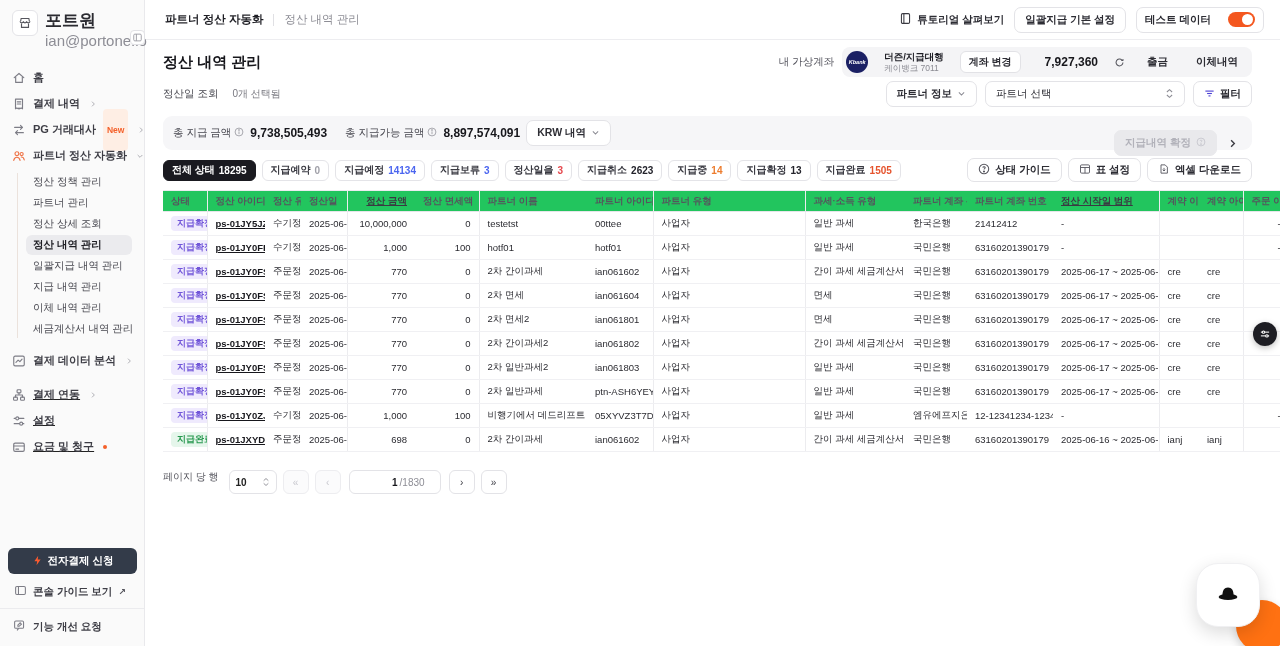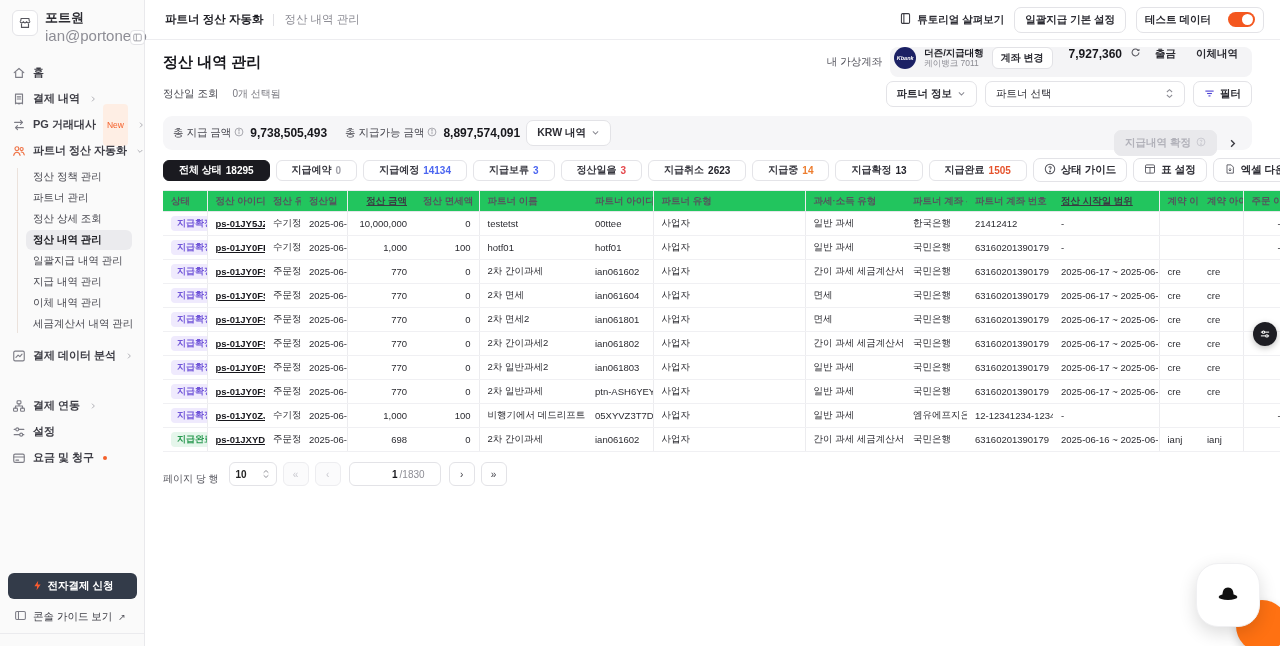--- a/index.html
+++ b/index.html
@@ -4,36 +4,36 @@
 <style>
   * { margin:0; padding:0; box-sizing:border-box; }
   html,body { width:1280px; height:646px; overflow:hidden; }
   body { font-family:"Liberation Sans","DejaVu Sans",sans-serif; background:#fff; color:#222; font-size:11px; }
   .app { display:flex; width:1280px; height:646px; }
 
   
   .sidebar { position:relative; width:145px; min-width:145px; height:646px; background:#fafafa; border-right:1px solid #e9e9ec; display:flex; flex-direction:column; }
   .side-head { display:flex; gap:7px; padding:10px 10px 8px 12px; align-items:flex-start; }
   .brand-logo { width:26px; height:26px; border:1px solid #e4e4e8; background:#fff; border-radius:6px; display:flex; align-items:center; justify-content:center; flex:none; }
-  .brand-name { font-size:13px; font-weight:700; color:#2b2b31; line-height:1.25; }
+  .brand-name { font-size:17px; font-weight:700; color:#2b2b31; line-height:1.25; }
   .brand-email { font-size:15px; color:#8d8d95; line-height:1.3; }
   .collapse-btn { position:absolute; top:30px; right:-1px; width:15px; height:15px; background:#fff; border:1px solid #e2e2e6; border-radius:4px; display:flex; align-items:center; justify-content:center; }
   .menu { list-style:none; margin-top:6px; }
   .menu-item { display:flex; align-items:center; gap:7px; height:26px; padding:0 10px 0 12px; font-size:11px; font-weight:600; color:#3e3e46; cursor:pointer; white-space:nowrap; }
   .menu-item .mi-icon { flex:none; display:flex; }
   .mi-arrow { display:flex; margin-left:2px; }
-  .new-badge { background:#feeee4; color:#f4602a; font-size:8.5px; font-weight:400; padding:16px 4px; border-radius:4px; }
+  .new-badge { background:#feeee4; color:#f4602a; font-size:8.5px; font-weight:700; padding:16px 4px; border-radius:4px; }
   .orange-dot { width:4px; height:4px; border-radius:50%; background:#f4602a; margin-left:2px; }
   .submenu { list-style:none; margin:2px 0 6px 0; position:relative; }
   .submenu:before { content:""; position:absolute; left:17px; top:2px; bottom:2px; width:1px; background:#ebe2dc; }
   .submenu-item { margin:1px 12px 1px 26px; padding:3px 7px; font-size:10.5px; font-weight:500; color:#47474f; border-radius:6px; white-space:nowrap; cursor:pointer; }
   .submenu-item.active { background:#ebebee; color:#1c1c22; font-weight:700; }
   .side-footer { margin-top:auto; padding:0 0 12px 0; }
   .apply-btn { display:flex; align-items:center; justify-content:center; gap:5px; margin:0 8px; height:26px; background:#333b49; color:#fff; font-size:10.5px; font-weight:700; border:none; border-radius:6px; width:129px; cursor:pointer; }
-  .console-guide { display:flex; align-items:center; gap:6px; padding:10px 12px 9px 14px; font-size:10.5px; font-weight:400; color:#3e3e46; cursor:pointer; }
+  .console-guide { display:flex; align-items:center; gap:6px; padding:10px 12px 9px 14px; font-size:10.5px; font-weight:700; color:#3e3e46; cursor:pointer; }
   .side-divider { height:1px; background:#ebebee; margin:0; }
   .feature-req { display:flex; align-items:center; gap:7px; padding:10px 12px 0 13px; font-size:10.5px; font-weight:600; color:#3e3e46; cursor:pointer; }
 
   
   .main { flex:1; display:flex; flex-direction:column; min-width:0; }
   .topbar { height:40px; border-bottom:1px solid #ededf0; display:flex; align-items:center; padding:0 16px 0 20px; background:#fff; }
   .crumb-section { font-size:11.5px; font-weight:700; color:#1e1e24; }
   .crumb-sep { width:1px; height:12px; background:#e0e0e4; margin:0 10px; }
   .crumb-page { font-size:11.5px; color:#8d8d95; }
   .topbar-right { margin-left:auto; display:flex; align-items:center; gap:10px; }
@@ -41,21 +41,21 @@
   .btn { display:inline-flex; align-items:center; gap:5px; background:#fff; border:1px solid #e3e3e7; border-radius:7px; font-size:10.5px; font-weight:600; color:#2d2d34; padding:0 10px; height:26px; cursor:pointer; white-space:nowrap; }
   .testdata-pill { display:flex; align-items:center; gap:17px; border:1px solid #e3e3e7; border-radius:7px; height:26px; padding:0 8px; font-size:10.5px; font-weight:700; color:#2d2d34; cursor:pointer; }
   .toggle { width:27px; height:15px; border-radius:8px; background:#f4571f; position:relative; flex:none; }
   .toggle .knob { position:absolute; top:2px; right:2px; width:11px; height:11px; border-radius:50%; background:#fff; }
 
   .content { flex:1; padding:0 28px 0 18px; min-width:0; }
   .title-row { margin-top:6px; height:32px; display:flex; align-items:center; }
   .page-title { font-size:15px; font-weight:700; color:#17171c; }
   .va-wrap { margin-left:auto; display:flex; align-items:center; gap:8px; }
   .va-label { font-size:10.5px; color:#55555e; }
-  .va-pill { display:flex; gap:8px; background:#f4f4f6; border-radius:8px; height:30px; padding:0 8px 0 4px; }
+  .va-pill { display:flex; align-items:center; gap:16px; background:#f4f4f6; border-radius:8px; height:30px; padding:0 8px 0 4px; }
   .kbank-circle { width:22px; height:22px; border-radius:50%; background:#1b2064; color:#fff; font-size:5.5px; font-weight:700; font-style:italic; display:flex; align-items:center; justify-content:center; }
   .va-provider { font-size:9.5px; font-weight:700; color:#1f1f26; line-height:1.2; }
   .va-account { font-size:8.5px; color:#8b8b93; line-height:1.2; }
   .btn-sm { background:#fff; border:1px solid #e2e2e6; border-radius:6px; font-size:10px; font-weight:700; color:#2d2d34; padding:0 8px; height:22px; display:inline-flex; align-items:center; gap:4px; cursor:pointer; }
   .va-balance { font-size:12px; font-weight:700; color:#17171c; margin-left:8px; }
   .va-text-btn { font-size:10.5px; font-weight:700; color:#2d2d34; padding:0 6px; cursor:pointer; }
 
   .filter-row { margin-top:2px; height:28px; display:flex; align-items:center; gap:8px; }
   .fr-label { font-size:10.5px; color:#46464e; margin-right:2px; }
   .date-btn { width:190px; justify-content:flex-start; font-weight:700; }
@@ -65,21 +65,21 @@
 
   .summary-bar { margin-top:8px; height:34px; background:#f6f6f8; border-radius:9px; display:flex; align-items:center; padding:0 10px; }
   .sum-label { font-size:10.5px; color:#46464e; display:flex; align-items:center; gap:3px; }
   .sum-value { font-size:12px; font-weight:700; color:#17171c; margin:0 18px 0 6px; }
   .krw-btn { background:#fff; }
   .summary-right { margin-left:auto; display:flex; align-items:center; gap:6px;margin-top:20px; }
   .btn-disabled { background:#e9e9ec; border:1px solid #e9e9ec; color:#b2b2ba; cursor:default; }
   .chev-btn { background:transparent; border:none; padding:0 4px; display:flex; cursor:pointer; }
 
   .tabs-row { margin-top:8px; display:flex; align-items:center; gap:6px; }
-  .tab-pill { display:inline-flex; align-items:center; gap:4px; height:21px; padding:0 15px; border:1px solid #e4e4e8; border-radius:6px; background:#fff; font-size:10px; font-weight:600; color:#3a3a42; cursor:pointer; white-space:nowrap; }
+  .tab-pill { display:inline-flex; align-items:center; gap:4px; height:21px; padding:0 8px; border:1px solid #e4e4e8; border-radius:6px; background:#fff; font-size:10px; font-weight:600; color:#3a3a42; cursor:pointer; white-space:nowrap; }
   .tab-pill .cnt { font-weight:700; }
   .tab-pill.active { background:#1a1a20; border-color:#1a1a20; color:#fff; }
   .tab-pill.active .cnt { color:#fff; }
   .cnt.tone-gray { color:#a0a0a8; } .cnt.tone-blue { color:#4c66f0; } .cnt.tone-red { color:#e5484d; }
   .cnt.tone-dark { color:#23232b; } .cnt.tone-orange { color:#ed7d2f; } .cnt.tone-orangered { color:#e5532d; }
   .tabs-actions { margin-left:auto; display:flex; gap:6px; }
   .tabs-actions .btn { height:24px; }
 
   .table-clip { margin-top:8px; margin-right:-28px; overflow:hidden; }
   table { border-collapse:collapse; table-layout:fixed; width:1160px; }
@@ -87,21 +87,21 @@
   td { height:24px; border-bottom:1px solid #f0f0f3; font-size:9.5px; color:#2b2b31; padding:0 8px; white-space:nowrap; overflow:hidden; }
   th.sep, td.sep { border-right:1px solid #ececef; }
   th.num, td.num { text-align:right; }
   th.u { text-decoration:underline; color:#3a3a42; font-weight:700; }
   td.idcell { font-weight:700; color:#17171c; text-decoration:underline; cursor:pointer; }
   td.lastcell { padding-left:34px; }
   .badge { display:inline-block; font-size:9px; font-weight:700; padding:2px 6px; border-radius:4px; line-height:1.2; }
   .badge.purple { background:#efeafd; color:#7156d9; }
   .badge.green { background:#e5f6eb; color:#27984f; }
 
-  .pagination { margin-top:10px; display:flex; align-items:flex-end; gap:6px; }
+  .pagination { margin-top:18px; display:flex; align-items:flex-start; gap:6px; }
   .pg-label { font-size:10px; color:#55555d; margin-right:4px; }
   .pg-size { display:inline-flex; align-items:center; justify-content:space-between; width:48px; height:24px; border:1px solid #e3e3e7; border-radius:6px; background:#fff; padding:0 6px; font-size:10px; font-weight:700; cursor:pointer; }
   .pg-btn { width:26px; height:24px; border:1px solid #e3e3e7; border-radius:6px; background:#fff; display:inline-flex; align-items:center; justify-content:center; font-size:10px; color:#3a3a42; cursor:pointer; }
   .pg-btn.disabled { color:#c8c8cf; border-color:#ededf0; background:#fbfbfc; cursor:default; }
   .pg-jump { display:inline-flex; align-items:center; width:92px; height:24px; border:1px solid #e3e3e7; border-radius:6px; background:#fff; padding:0 8px; margin:0 2px; }
   .pg-jump input { width:40px; border:none; outline:none; text-align:right; font-size:10px; font-weight:700; color:#17171c; font-family:inherit; }
   .pg-total { font-size:10px; color:#8d8d95; margin-left:2px; }
 
   
   .fab-settings { position:absolute; right:3px; top:322px; width:24px; height:24px; border-radius:50%; background:#1d1d23; display:flex; align-items:center; justify-content:center; box-shadow:0 2px 6px rgba(0,0,0,.25); cursor:pointer; z-index:20; }
@@ -210,21 +210,21 @@
             </svg>
           </span>
           <span>결제 데이터 분석</span>
           <span class="mi-arrow">
             <svg width="8" height="8" viewBox="0 0 12 12" fill="none" stroke="#b0b0b6" stroke-width="1.5">
               <path d="M4.5 2.5 8 6l-3.5 3.5"></path>
             </svg>
           </span>
         </li>
       </ul>
-    <ul class="menu" id="menu-bottom" style="margin-top:24px;">
+    <ul class="menu" id="menu-bottom" style="margin-top:8px;text-decoration:underline;">
         <li class="menu-item">
           <span class="mi-icon">
             <svg width="14" height="14" viewBox="0 0 16 16" fill="none" stroke="#7d7d86" stroke-width="1.3" stroke-linecap="round" stroke-linejoin="round">
               <rect x="5.8" y="2" width="4.4" height="3.6" rx="1"></rect>
               <rect x="1.8" y="10.4" width="4.4" height="3.6" rx="1"></rect>
               <rect x="9.8" y="10.4" width="4.4" height="3.6" rx="1"></rect>
               <path d="M8 5.6v2.4M4 10.4V8h8v2.4"></path>
             </svg>
           </span>
           <span>결제 연동</span>
@@ -267,20 +267,28 @@
       </button>
       <div class="console-guide">
         <span><svg width="13" height="13" viewBox="0 0 16 16" fill="none" stroke="#7d7d86" stroke-width="1.3">
               <rect x="2" y="3" width="12" height="10" rx="1.5"></rect>
               <line x1="5.5" y1="3" x2="5.5" y2="13"></line>
             </svg></span>
         <span>콘솔 가이드 보기</span>
         <span style="font-size:9px;color:#55555d;">↗</span>
       </div>
       <div class="side-divider"></div>
+      <div class="feature-req">
+        <span><svg width="13" height="13" viewBox="0 0 16 16" fill="none" stroke="#7d7d86" stroke-width="1.3">
+              <rect x="2" y="2.5" width="11" height="9" rx="1.5"></rect>
+              <path d="M5 14l2-2.5"></path>
+              <path d="M6 7.5 8.8 4.7l1.6 1.6L7.5 9H6V7.5Z"></path>
+            </svg></span>
+        <span>기능 개선 요청</span>
+      </div>
     </div>
   </aside>
 
   <div class="main">
     <div class="topbar">
       <span class="crumb-section">파트너 정산 자동화</span>
       <span class="crumb-sep"></span>
       <span class="crumb-page">정산 내역 관리</span>
       <div class="topbar-right">
         <span class="tutorial-link">

